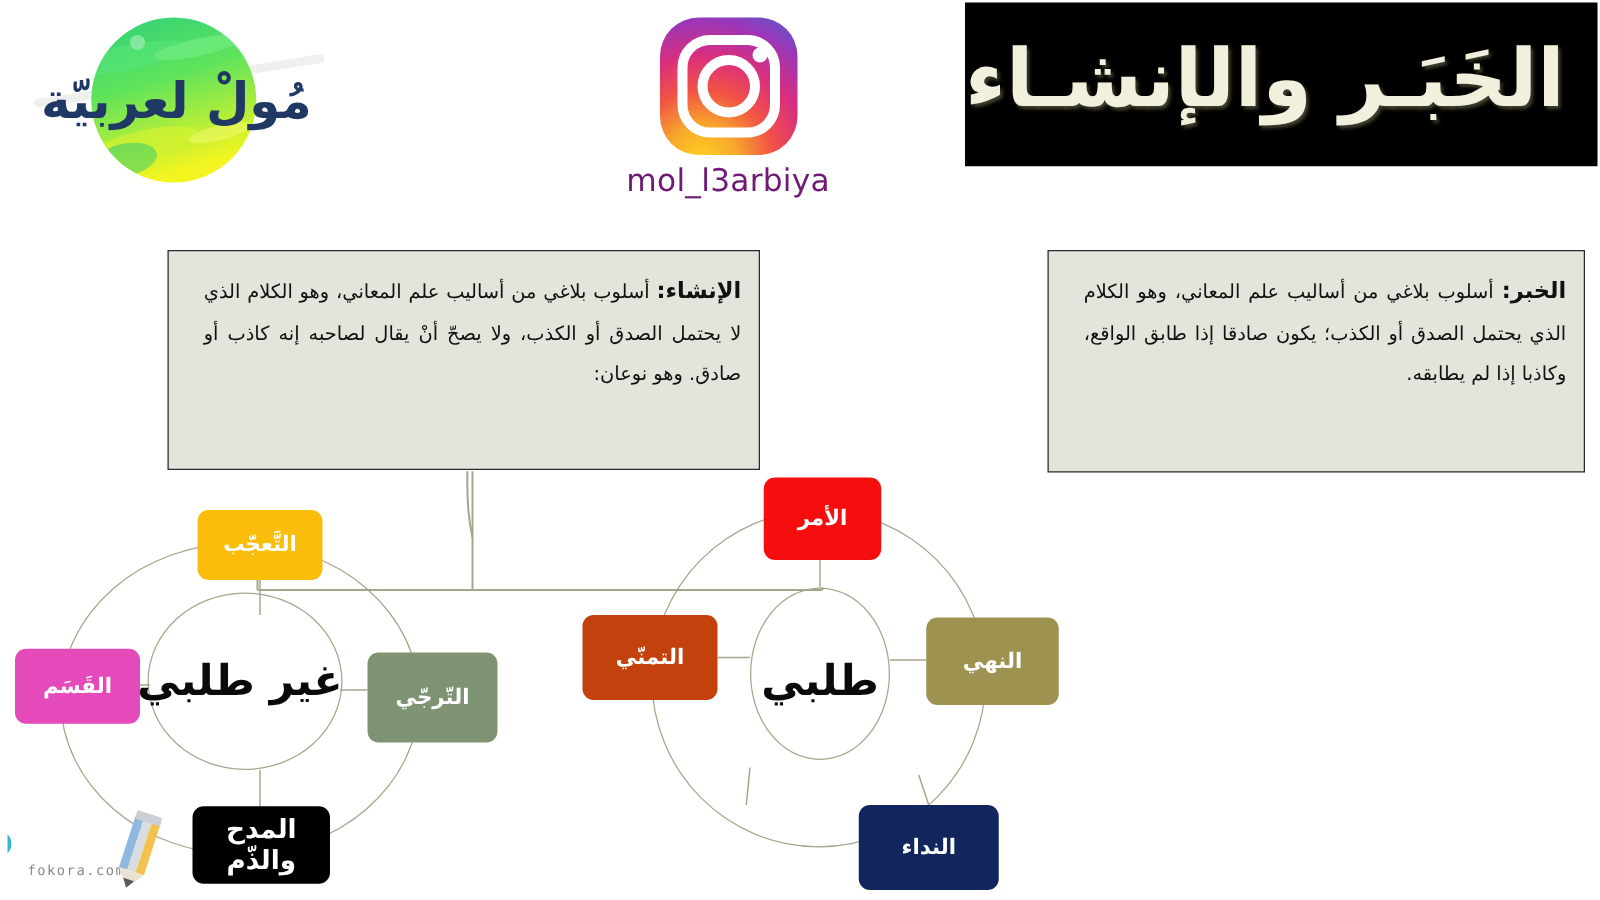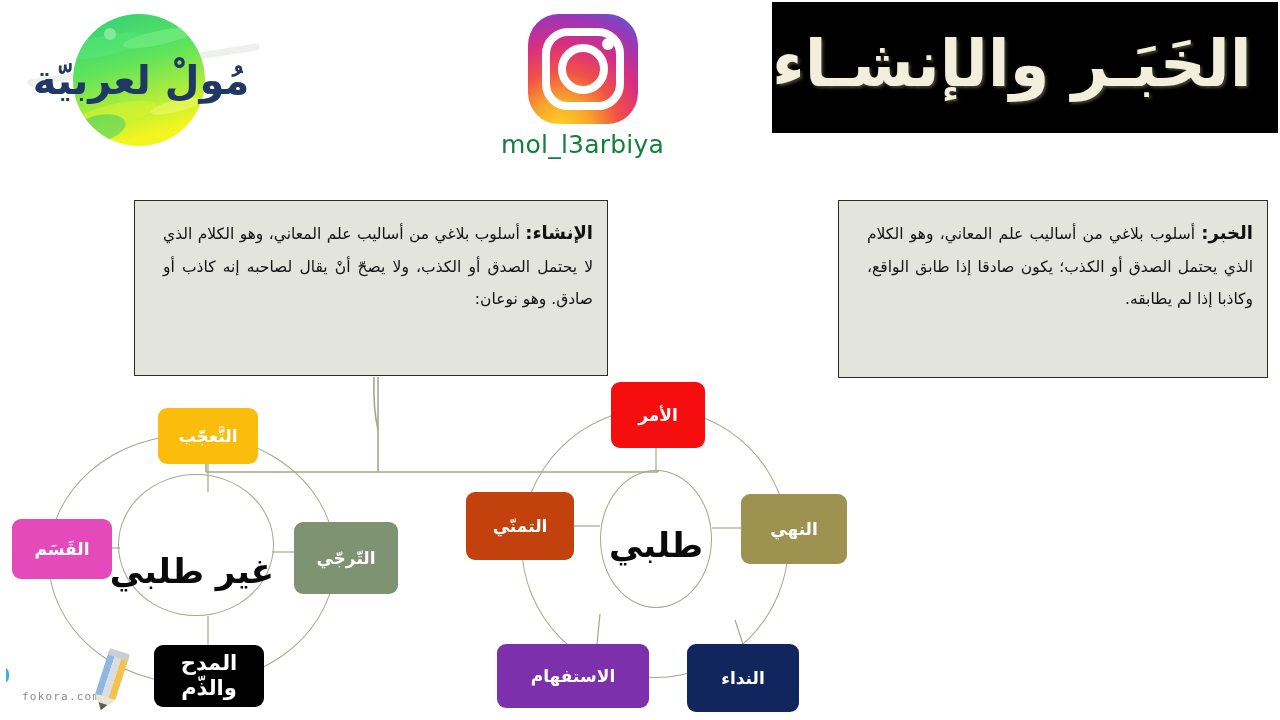--- a/index.html
+++ b/index.html
@@ -54,21 +54,21 @@
   }
   .ig-glyph {
     width: 118px;
     height: 118px;
     margin: 0 auto;
     display: block;
   }
   .ig-handle {
     margin-top: 2px;
     font-size: 25px;
-    color: #15803d;
+    color: #701a75;
     font-family: "DejaVu Sans", "Liberation Sans", sans-serif;
     letter-spacing: 0.2px;
   }
 
   
   .title-banner {
     position: absolute;
     left: 772px;
     top: 2px;
     width: 506px;
@@ -149,21 +149,20 @@
     direction: rtl;
     unicode-bidi: isolate;
     white-space: nowrap;
     text-align: center;
   }
   #center-ghayr-talabi {
     left: 118px;
     top: 525px;
     width: 156px;
     font-size: 34px;
-    margin-top: 26px;
   }
   #center-talabi {
     left: 600px;
     top: 525px;
     width: 112px;
     font-size: 34px;
   }
 
   
   .chip {
@@ -312,21 +311,20 @@
 
   <div class="chip" id="chip-taajjub">التَّعجّب</div>
   <div class="chip" id="chip-qasam">القَسَم</div>
   <div class="chip" id="chip-tarajji">التّرجّي</div>
   <div class="chip" id="chip-madh-dhamm">المدح
 والذّم</div>
 
   <div class="chip" id="chip-amr">الأمر</div>
   <div class="chip" id="chip-nahy">النهي</div>
   <div class="chip" id="chip-nidaa">النداء</div>
-  <div class="chip" id="chip-istifham">الاستفهام</div>
   <div class="chip" id="chip-tamanni">التمنّي</div>
 
   <svg class="fokora" viewBox="0 0 166 74" aria-hidden="true">
     <text x="6" y="44" font-family="DejaVu Sans, Liberation Sans, sans-serif" font-size="36" font-weight="bold" fill="#35b6d8" direction="rtl">فكرة</text>
     <text x="16" y="60" font-family="DejaVu Sans Mono, Liberation Mono, monospace" font-size="11" letter-spacing="1.2" fill="#8a8a8a">fokora.com</text>
     <g transform="translate(104,8) rotate(18)">
       <rect x="0" y="4" width="7" height="44" fill="#8fb8e0"></rect>
       <rect x="7" y="4" width="7" height="44" fill="#d8dde2"></rect>
       <rect x="14" y="4" width="7" height="44" fill="#f2c14e"></rect>
       <rect x="0" y="0" width="21" height="7" rx="1.5" fill="#c9cfd4"></rect>

